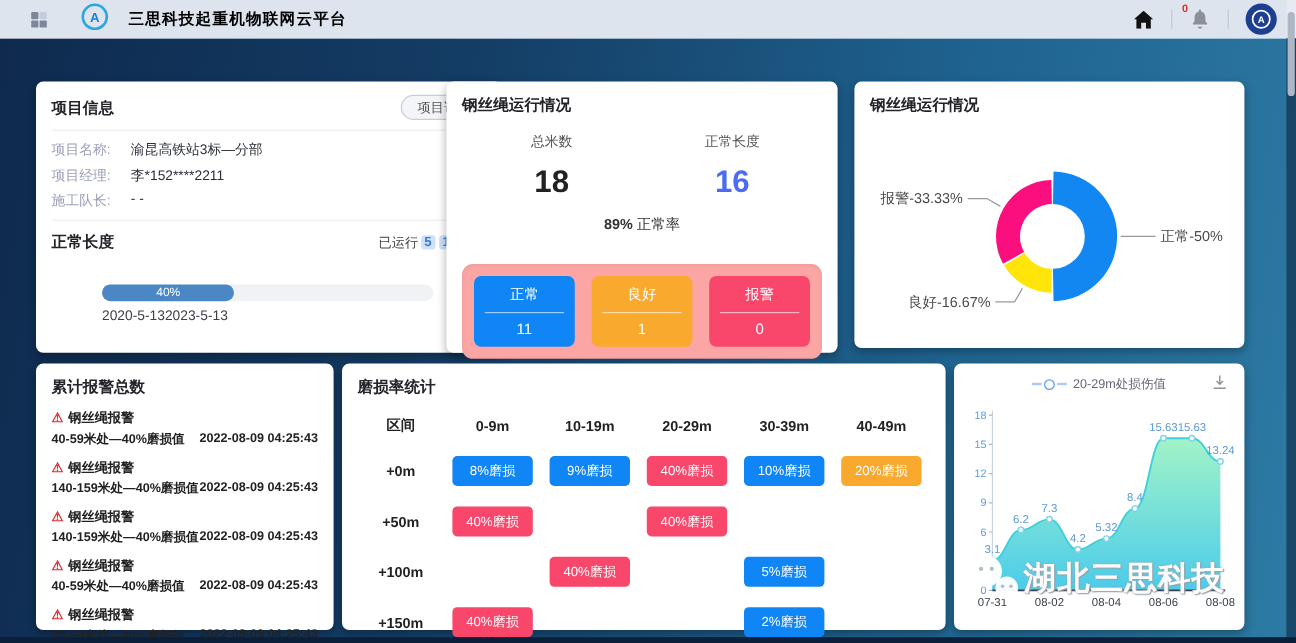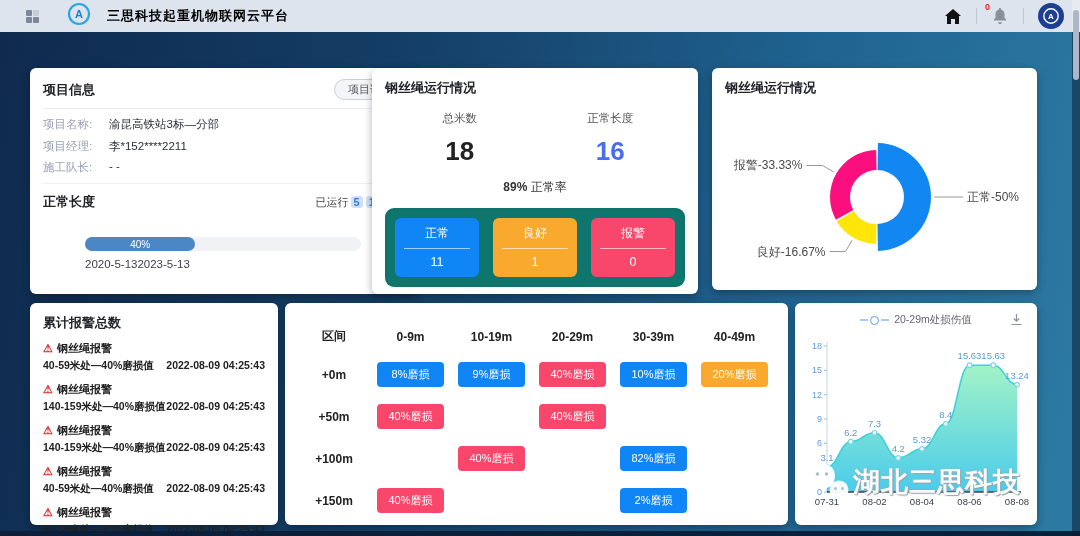--- a/index.html
+++ b/index.html
@@ -48,21 +48,21 @@
   
   #card-running{left:372px;top:68px;width:326px;height:226px;padding:11px 13px;}
   .stats{display:flex;margin-top:14px;align-items:flex-end;}
   .stat{flex:1;text-align:center;}
   .stat .s-label{font-size:11.5px;color:#555;}
   .stat .s-value{font-size:26px;font-weight:bold;margin-top:10px;}
   .stat-sep{width:1px;background:#ebebf0;margin:4px 0;}
   .v-dark{color:#222;}  .v-blue{color:#4a6cf5;}
   .rate{text-align:center;font-size:12px;color:#333;margin-top:12px;}
   .rate b{font-weight:bold;}
-  .tiles-box{background:#0f766e;border-radius:9px;padding:10px;margin-top:12px;display:flex;gap:14px;
+  .tiles-box{background:#fca5a5;border-radius:9px;padding:10px;margin-top:24px;display:flex;gap:14px;
              box-shadow:0 1px 4px rgba(0,0,0,.06) inset;}
   .tile{flex:1;border-radius:6px;color:#fff;text-align:center;padding:7px 0 8px;cursor:pointer;}
   .tile .t-label{font-size:12px;}
   .tile .t-line{width:78%;height:1px;background:rgba(255,255,255,.6);margin:6px auto;}
   .tile .t-value{font-size:12.5px;}
   
   #card-monitor{left:712px;top:68px;width:325px;height:222px;padding:11px 13px;}
   
   #card-alarms{left:30px;top:303px;width:248px;height:222px;padding:11px 13px;}
   .al-item{margin-top:9px;}
@@ -274,20 +274,21 @@
           </div>
      <div class="al-l2">
             <span>40-59米处—40%磨损值</span>
        <span>2022-08-09 04:25:43</span>
           </div>
         </div>
       </div>
   </div>
 
   <div class="card" id="card-wear">
+    <div class="c-title">磨损率统计</div>
     <div class="wear-grid" id="wear-table">
         <div class="wg-head">区间</div>
         <div class="wg-head">0-9m</div>
         <div class="wg-head">10-19m</div>
         <div class="wg-head">20-29m</div>
         <div class="wg-head">30-39m</div>
         <div class="wg-head">40-49m</div>
         <div class="wg-label">+0m</div>
         <div class="wg-cell"><span class="badge" style="background:#1086f6">8%磨损</span></div>
         <div class="wg-cell"><span class="badge" style="background:#1086f6">9%磨损</span></div>
@@ -297,21 +298,21 @@
         <div class="wg-label">+50m</div>
         <div class="wg-cell"><span class="badge" style="background:#f8476b">40%磨损</span></div>
         <div class="wg-cell"></div>
         <div class="wg-cell"><span class="badge" style="background:#f8476b">40%磨损</span></div>
         <div class="wg-cell"></div>
         <div class="wg-cell"></div>
         <div class="wg-label">+100m</div>
         <div class="wg-cell"></div>
         <div class="wg-cell"><span class="badge" style="background:#f8476b">40%磨损</span></div>
         <div class="wg-cell"></div>
-        <div class="wg-cell"><span class="badge" style="background:#1086f6">82%磨损</span></div>
+        <div class="wg-cell"><span class="badge" style="background:#1086f6">5%磨损</span></div>
         <div class="wg-cell"></div>
         <div class="wg-label">+150m</div>
         <div class="wg-cell"><span class="badge" style="background:#f8476b">40%磨损</span></div>
         <div class="wg-cell"></div>
         <div class="wg-cell"></div>
         <div class="wg-cell"><span class="badge" style="background:#1086f6">2%磨损</span></div>
         <div class="wg-cell"></div>
       </div>
   </div>
 

